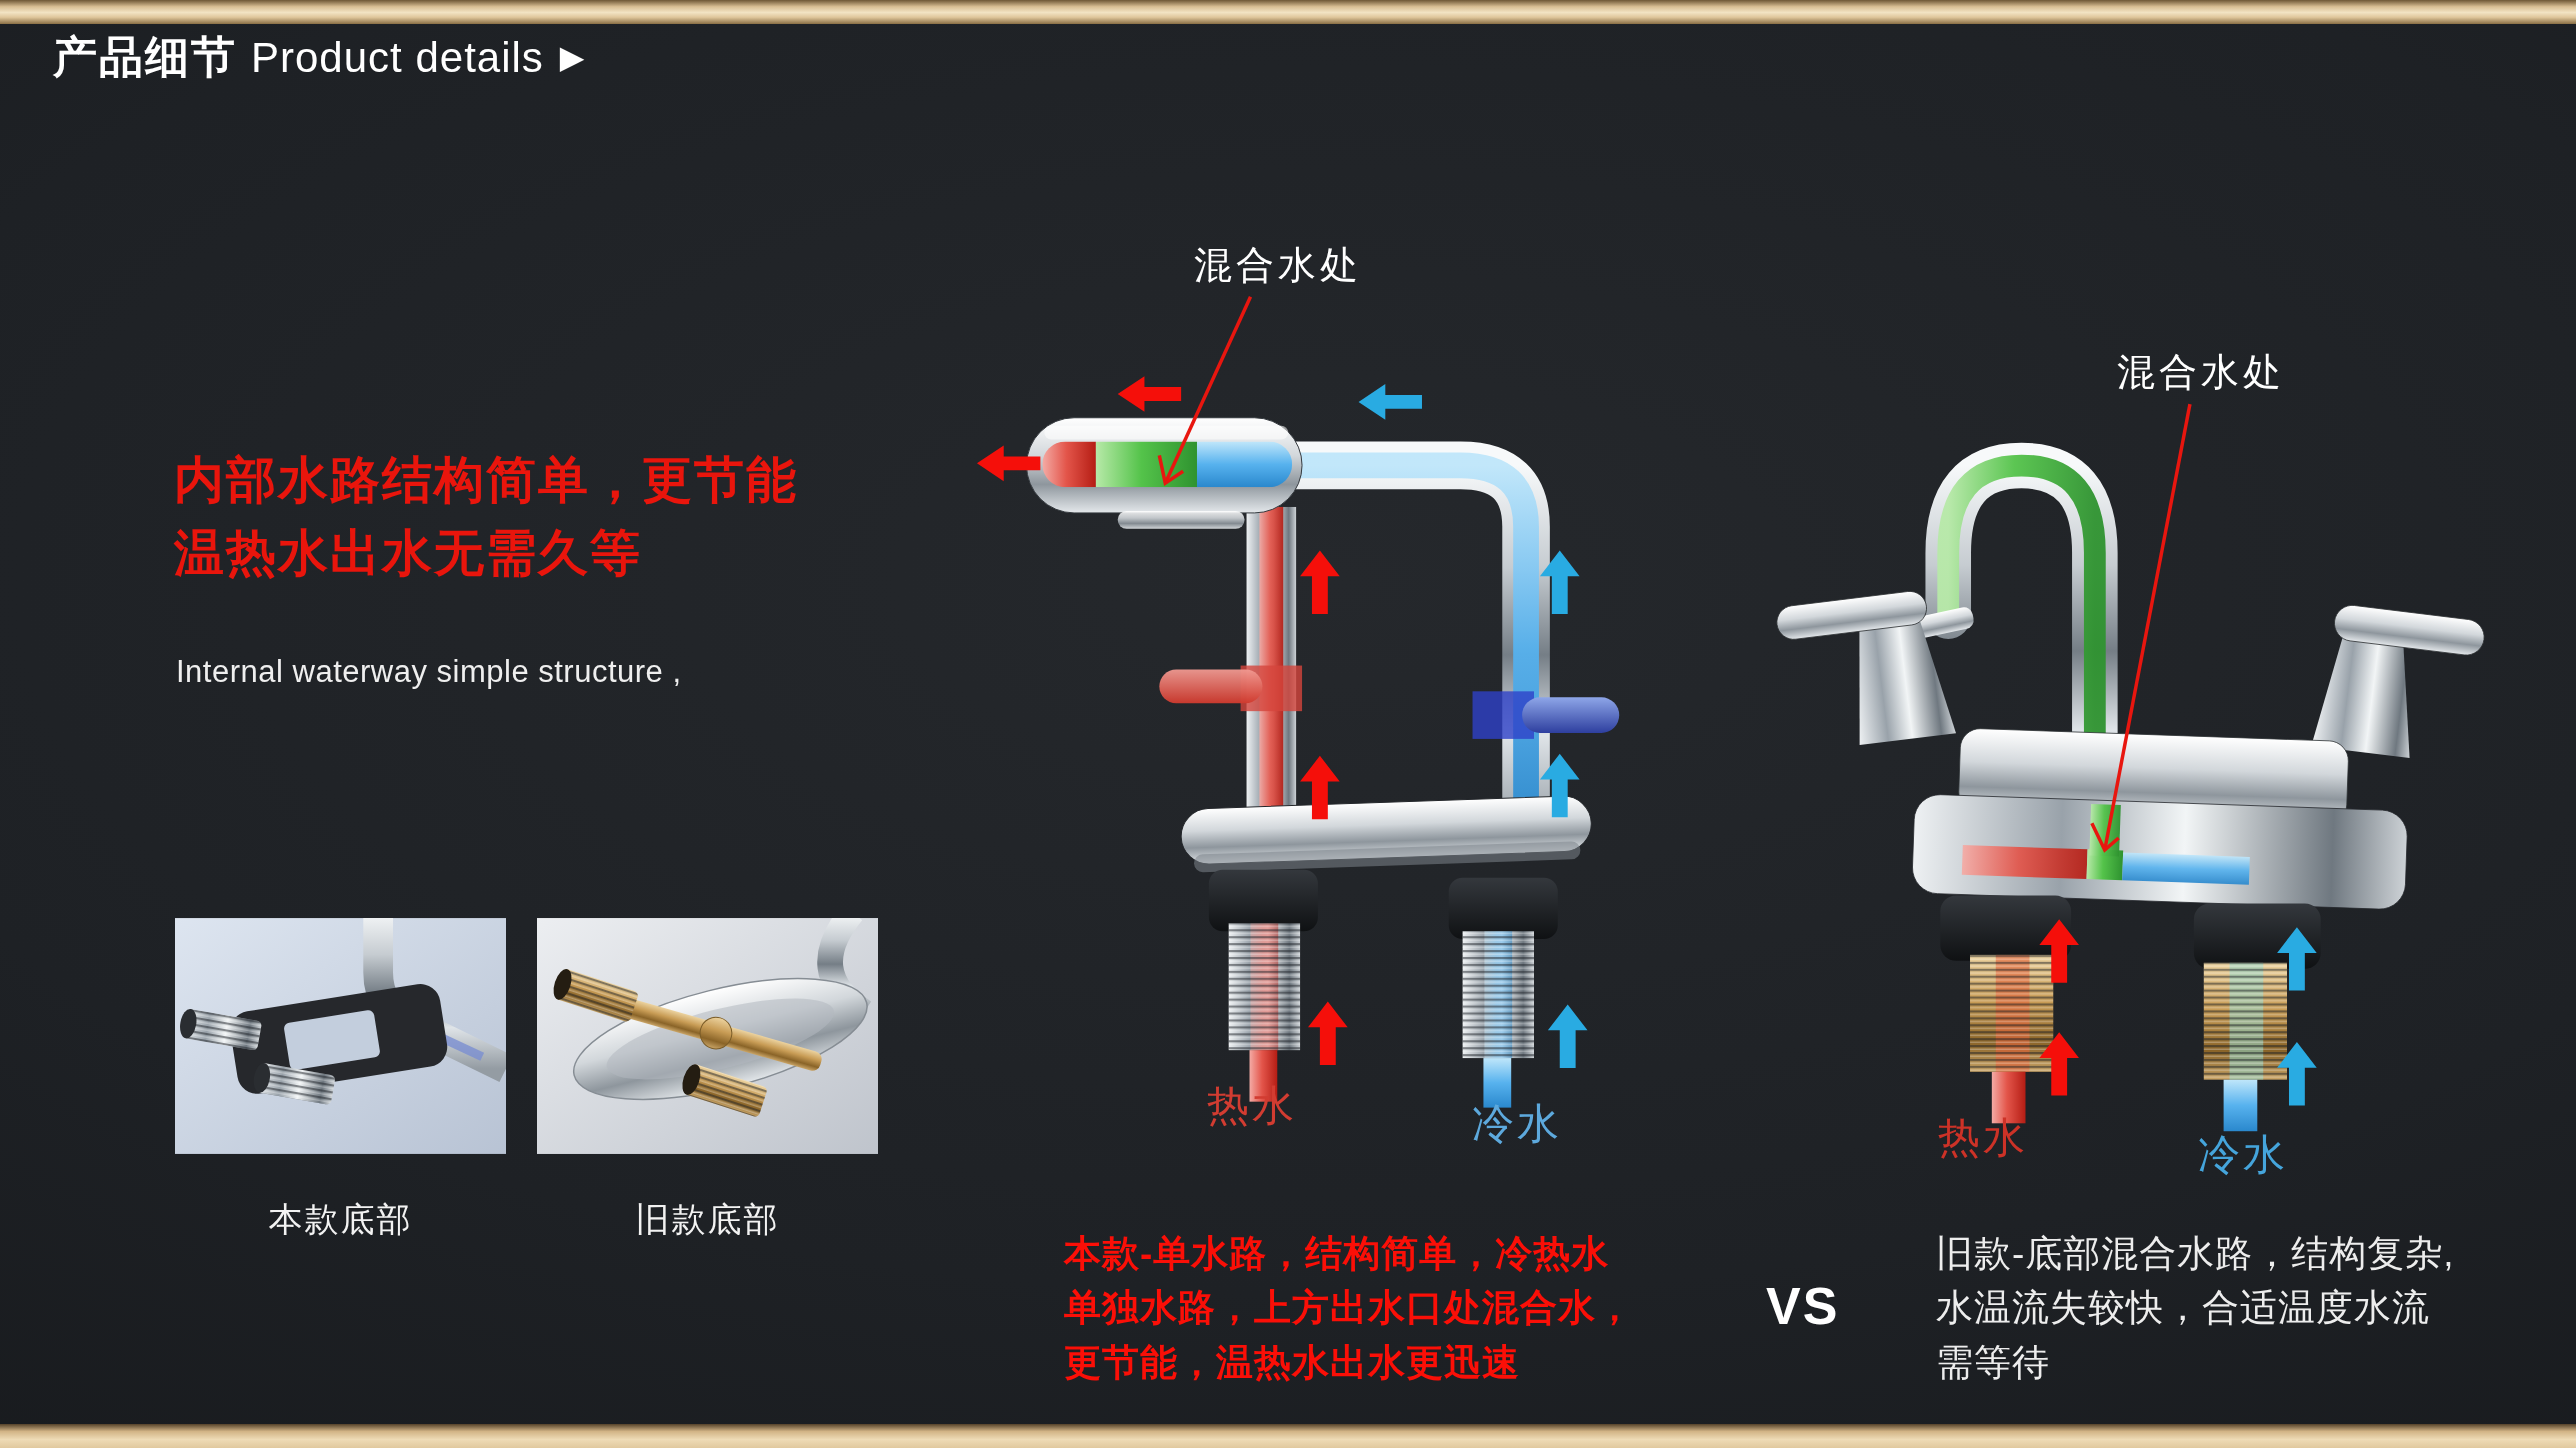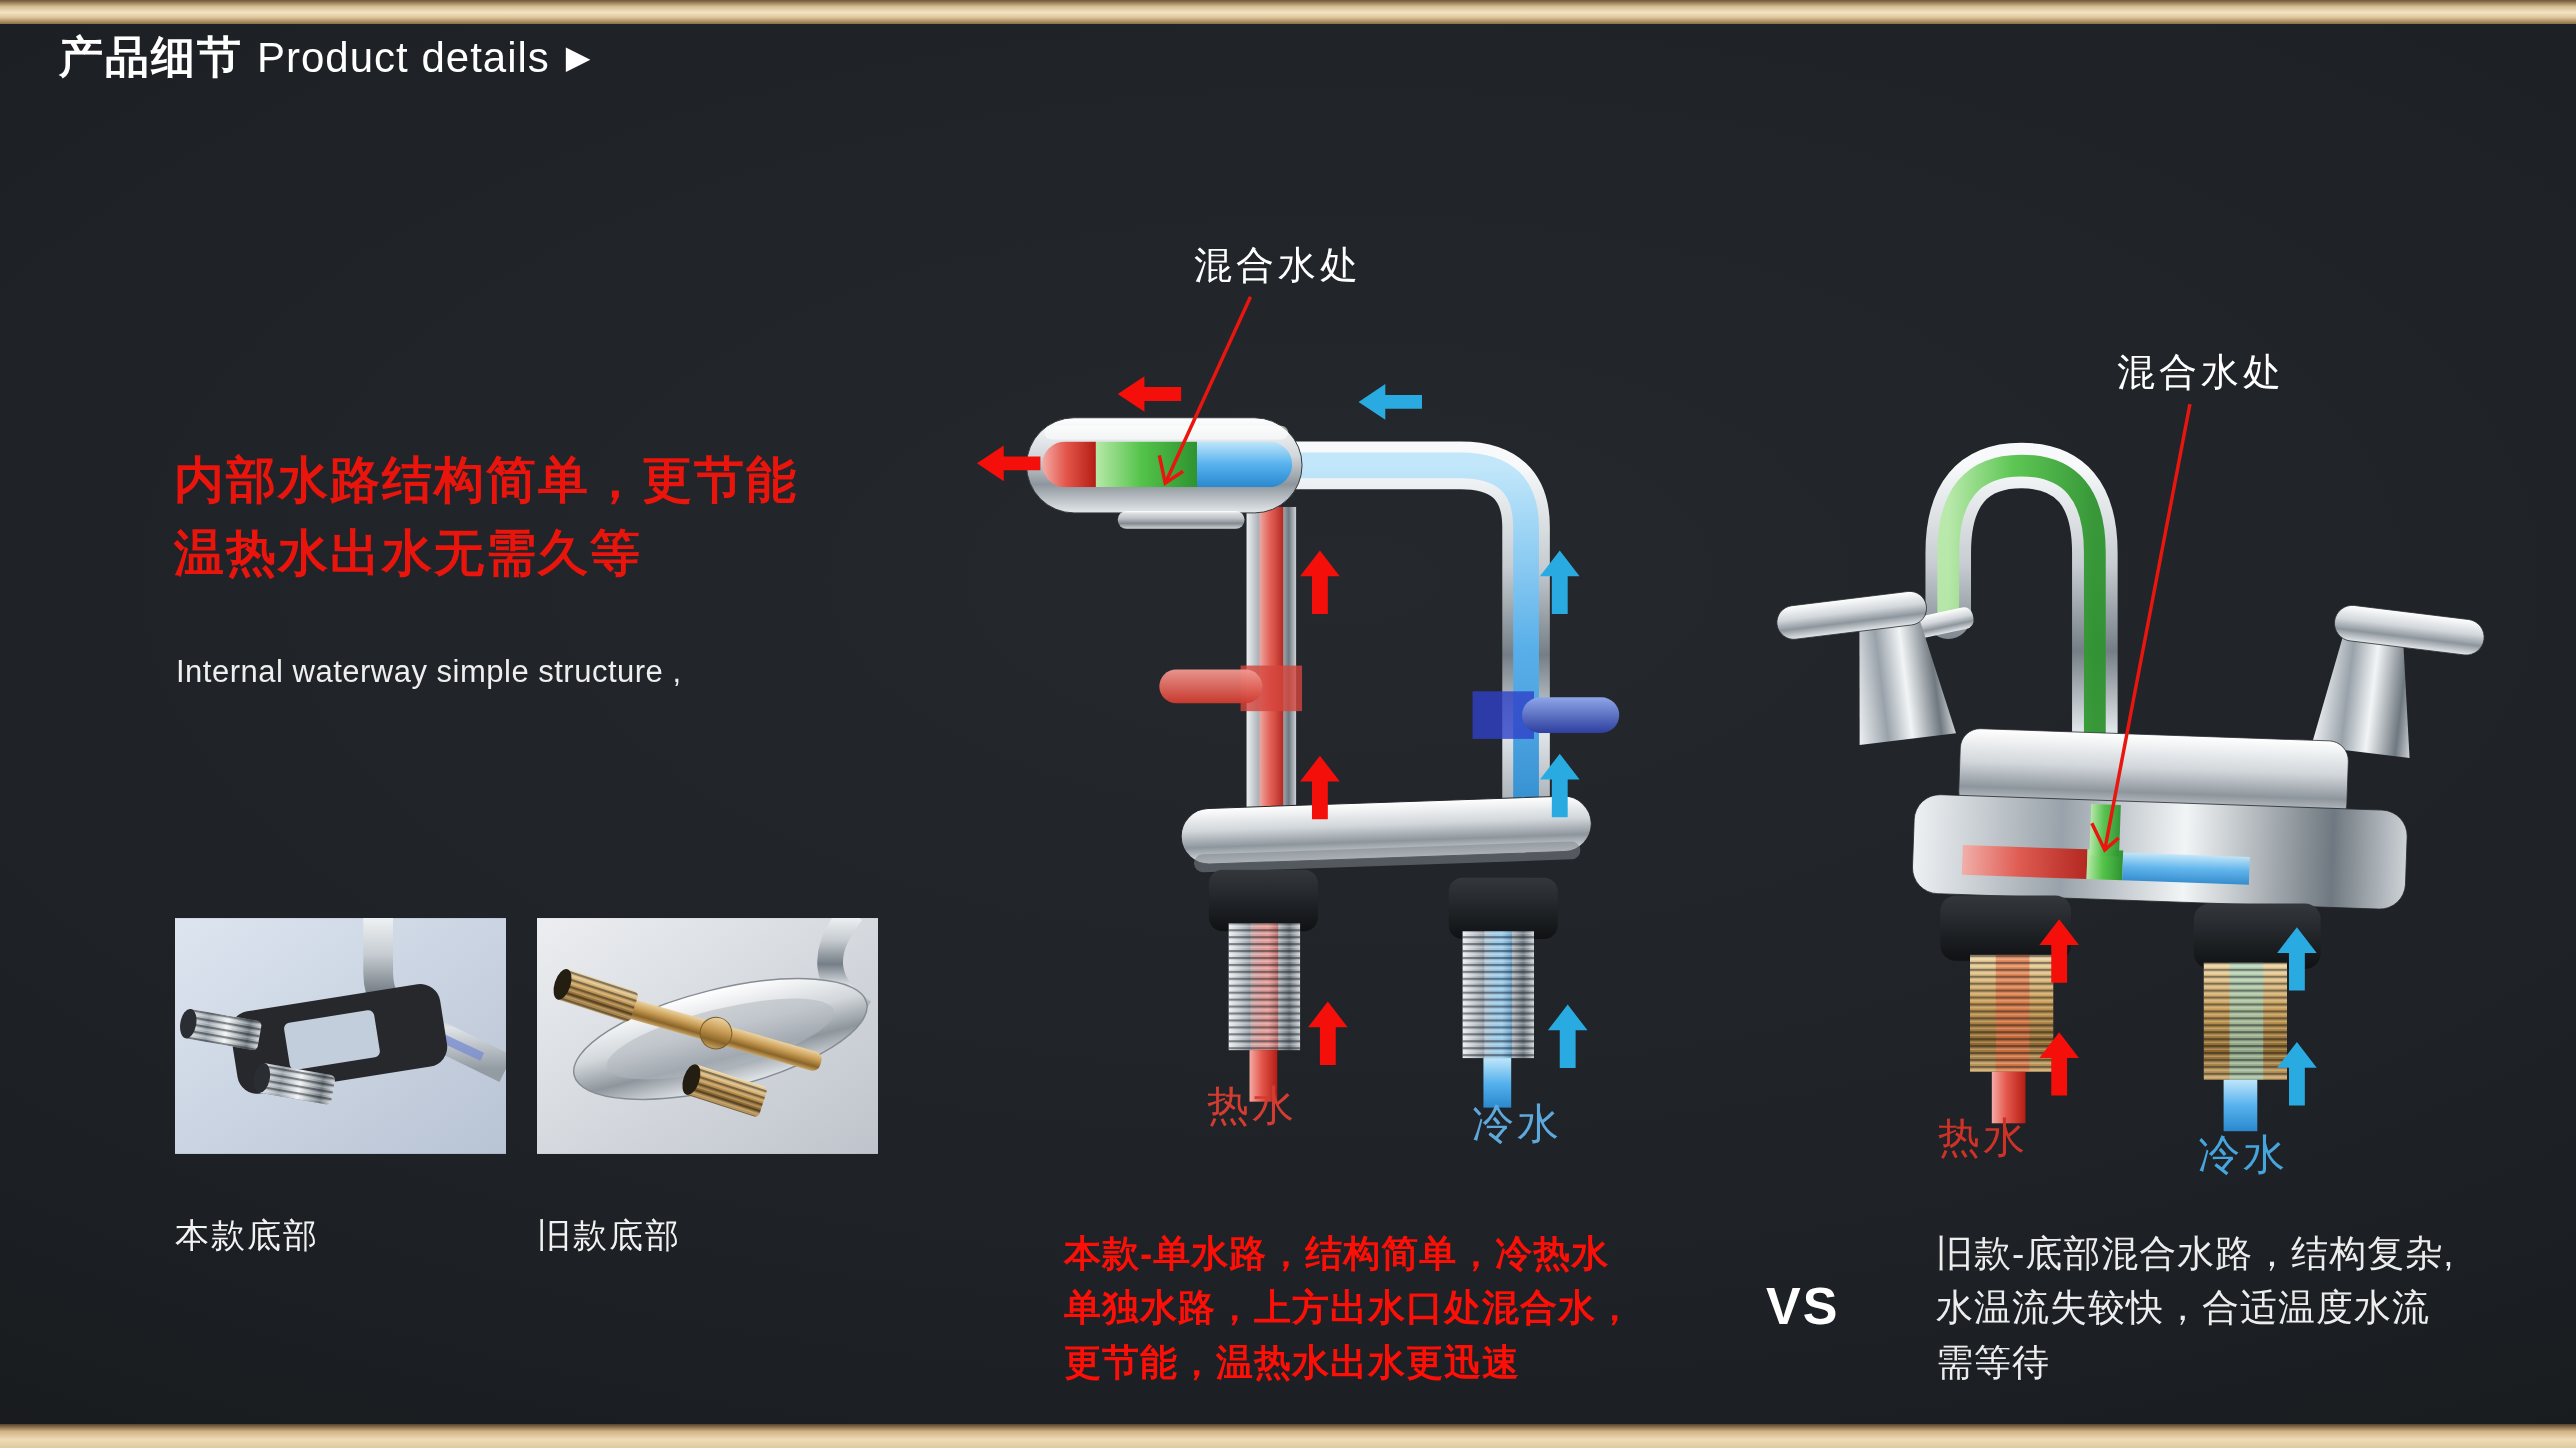--- a/index.html
+++ b/index.html
@@ -5,32 +5,32 @@
   html,body{margin:0;padding:0;background:#0e1012;}
   .slide{
     position:relative;width:2576px;height:1449px;overflow:hidden;
     background:radial-gradient(115% 95% at 52% 40%, #25282c 0%, #1e2125 52%, #141619 100%);
     font-family:"Liberation Sans", sans-serif;color:#fff;
   }
   .gold-bar-top{position:absolute;left:0;top:0;width:100%;height:24px;
     background:linear-gradient(180deg,#6e5735 0%,#d9bf94 28%,#f2e3c3 52%,#dfc69b 72%,#8a6f45 100%);}
   .gold-bar-bottom{position:absolute;left:0;bottom:0;width:100%;height:25px;
     background:linear-gradient(180deg,#55422a 0%,#d2b486 30%,#eedbb6 62%,#dfc69b 100%);}
-  .title{position:absolute;left:59px;top:28px;white-space:nowrap;}
+  .title{position:absolute;left:53px;top:28px;white-space:nowrap;}
   .title .zh{font-size:44px;font-weight:bold;letter-spacing:2px;}
   .title .en{font-size:42px;font-weight:400;margin-left:14px;letter-spacing:1px;}
   .title .tri{font-size:32px;margin-left:16px;vertical-align:4px;}
   .headline{position:absolute;left:174px;top:444px;font-size:50px;font-weight:bold;
     color:#e9150c;line-height:1.45;letter-spacing:2px;}
   .subtext{position:absolute;left:176px;top:649px;font-size:31px;font-weight:400;
     color:#efefef;line-height:1.48;letter-spacing:0.5px;}
   .photo{position:absolute;top:918px;height:236px;}
   .photo-new{left:175px;width:331px;}
   .photo-old{left:537px;width:341px;}
-  .caption{position:absolute;top:1197px;font-size:34px;color:#f2f2f2;text-align:left;letter-spacing:2px;margin-top:16px;}
+  .caption{position:absolute;top:1197px;font-size:34px;color:#f2f2f2;text-align:center;letter-spacing:2px;}
   .caption-new{left:175px;width:331px;}
   .caption-old{left:537px;width:341px;}
   .mix-label{position:absolute;font-size:38px;color:#fff;letter-spacing:4px;white-space:nowrap;}
   .mix-new{left:1194px;top:240px;}
   .mix-old{left:2117px;top:347px;}
   .pipe-label{position:absolute;font-size:42px;letter-spacing:3px;white-space:nowrap;}
   .hot-new{left:1207px;top:1078px;color:#d23c31;}
   .cold-new{left:1472px;top:1096px;color:#5da9dd;}
   .hot-old{left:1938px;top:1110px;color:#cd3227;}
   .cold-old{left:2198px;top:1127px;color:#45a5dc;}

